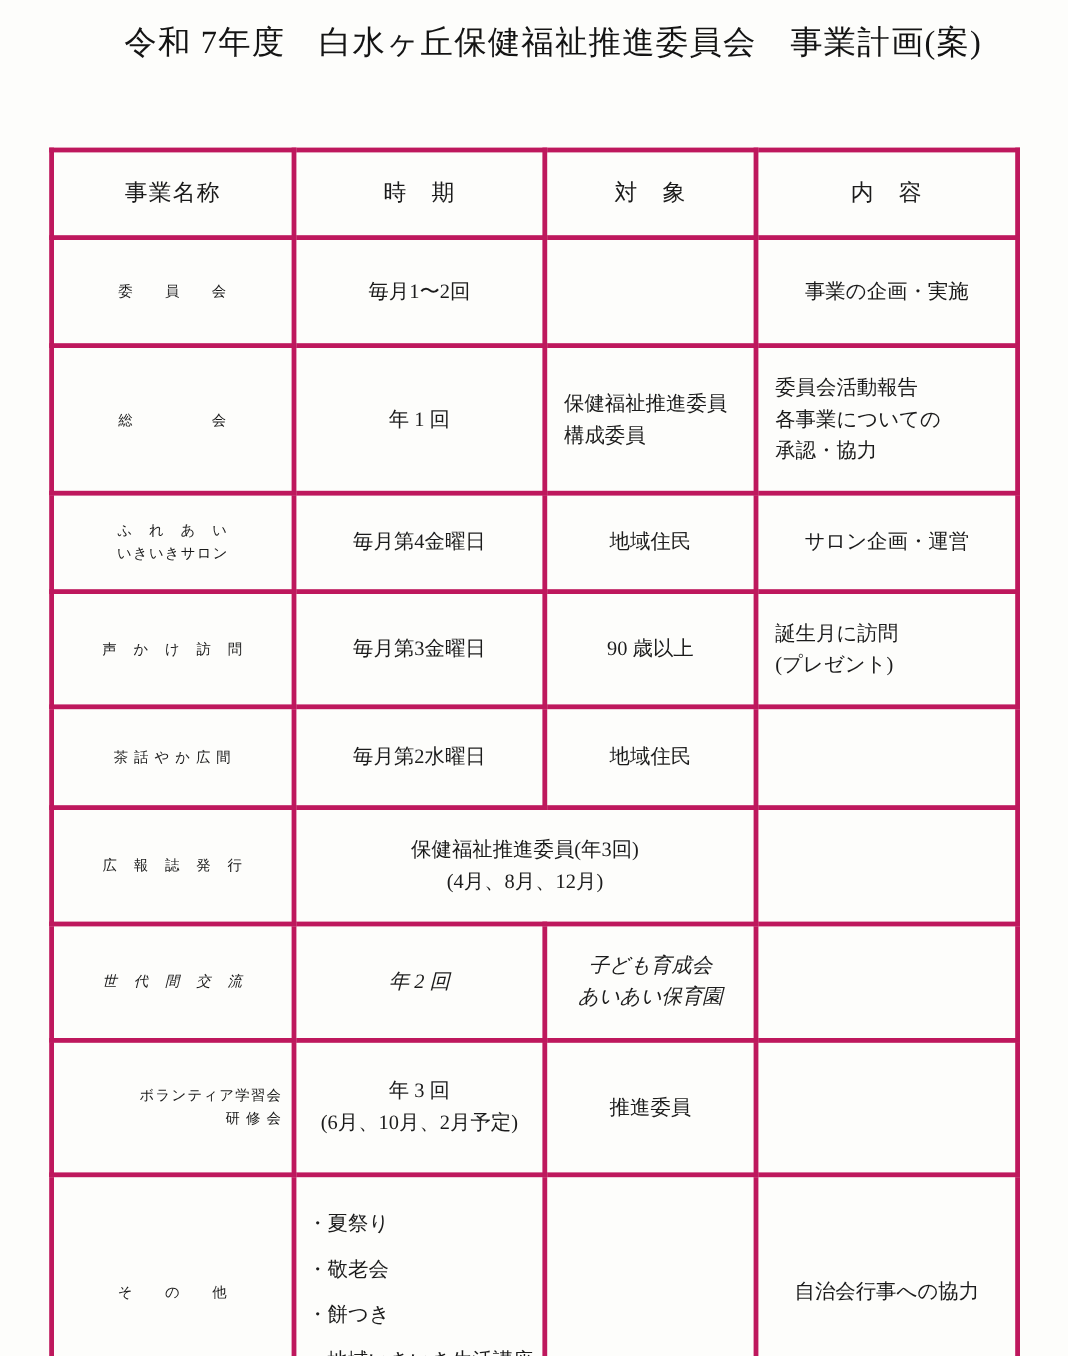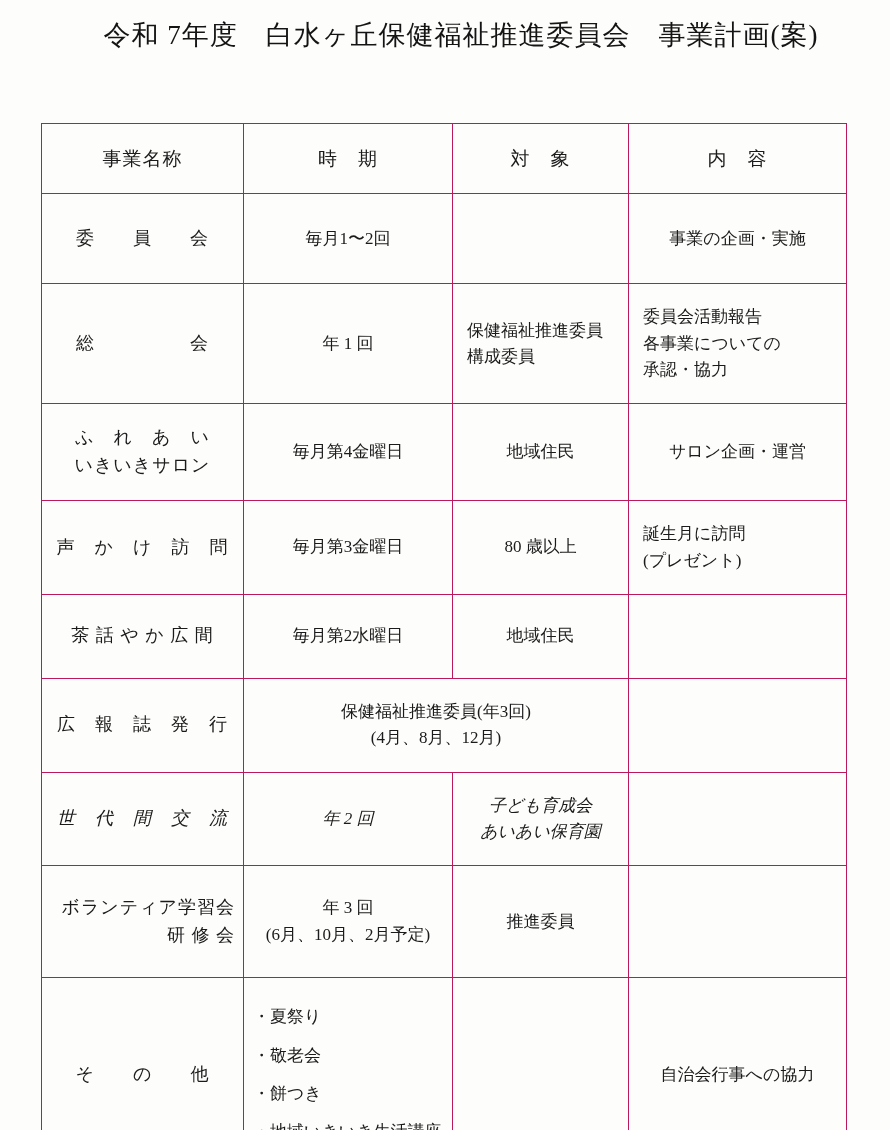--- a/index.html
+++ b/index.html
@@ -26,36 +26,36 @@
     left: 41px; top: 123px;
     border-collapse: collapse;
     table-layout: fixed;
     width: 805px;
   }
   .doc-table col.c1 { width: 202px; }
   .doc-table col.c2 { width: 209px; }
   .doc-table col.c3 { width: 176px; }
   .doc-table col.c4 { width: 218px; }
   .doc-table th, .doc-table td {
-    border: 1px solid #be185d;
+    border: 4px solid #be185d;
     text-align: center;
     vertical-align: middle;
     font-weight: normal;
     font-size: 17px;
     line-height: 1.55;
     white-space: pre-line;
     padding: 20px 6px;
     overflow: hidden;
   }
   .doc-table th {
     font-size: 19px;
     letter-spacing: 1px;
   }
   .doc-table td.name-cell {
-    font-size: 18px;
+    font-size: 12px;
     letter-spacing: 1px;
   }
   .doc-table td.align-left {
     text-align: left;
     padding-left: 14px;
   }
   .doc-table td.align-right {
     text-align: right;
     padding-right: 8px;
   }
@@ -119,21 +119,21 @@
       <td class="name-cell">ふ　れ　あ　い
 いきいきサロン</td>
       <td>毎月第4金曜日</td>
       <td>地域住民</td>
       <td>サロン企画・運営</td>
     </tr>
 
     <tr class="r4">
       <td class="name-cell">声　か　け　訪　問</td>
       <td>毎月第3金曜日</td>
-      <td>80 歳以上</td>
+      <td>90 歳以上</td>
       <td class="align-left">誕生月に訪問
 (プレゼント)</td>
     </tr>
 
     <tr class="r5">
       <td class="name-cell">茶 話 や か 広 間</td>
       <td>毎月第2水曜日</td>
       <td>地域住民</td>
       <td></td>
     </tr>

